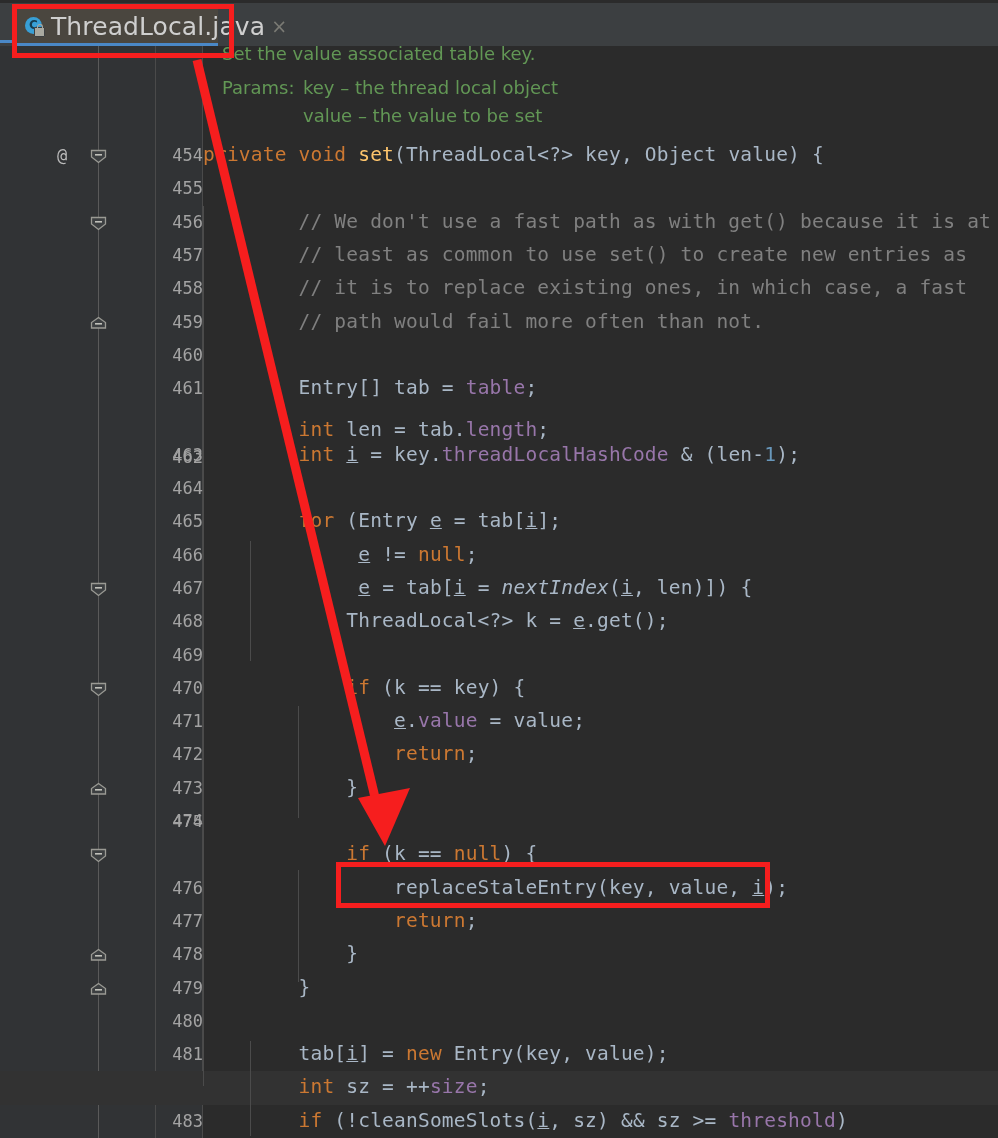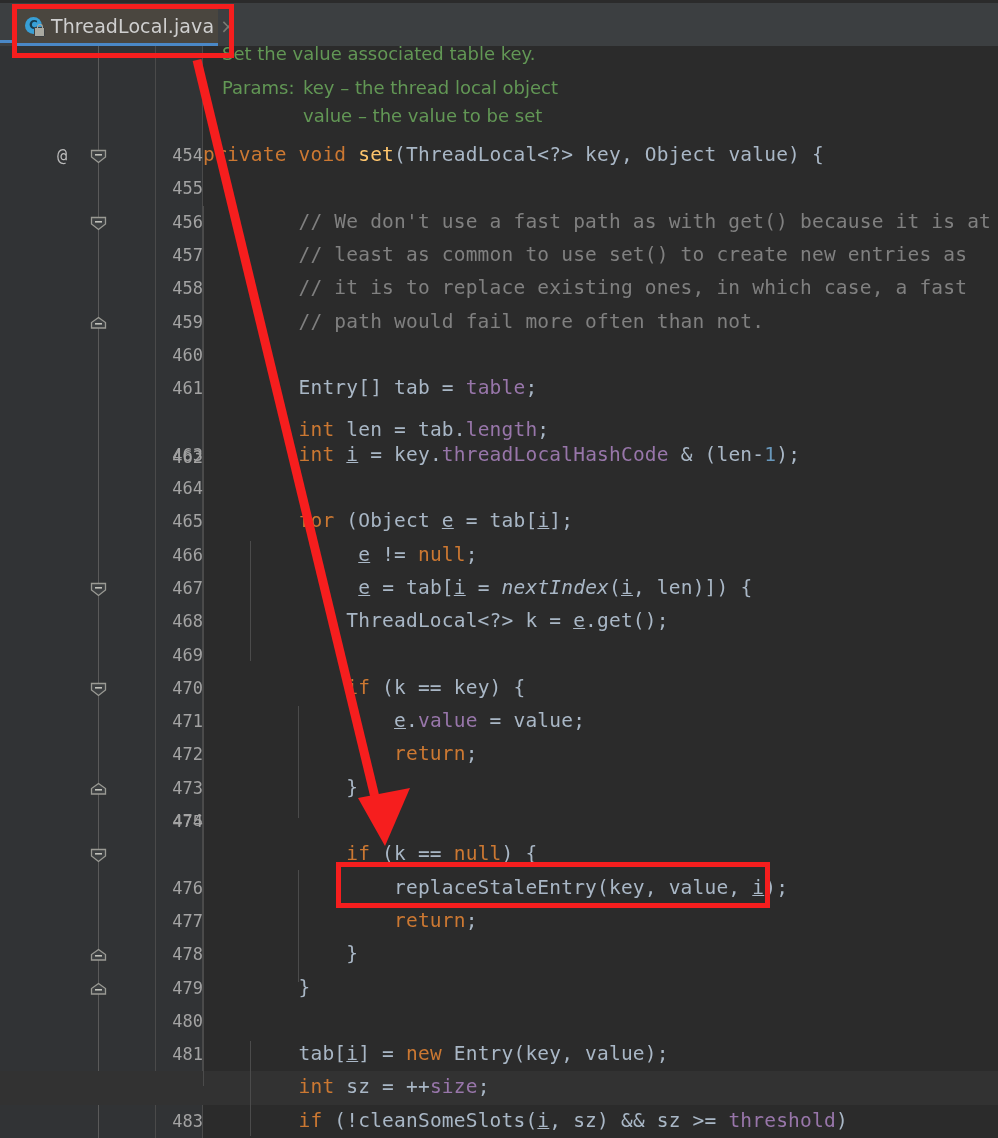--- a/index.html
+++ b/index.html
@@ -42,21 +42,21 @@
   .class-icon .lock{
     position:absolute;right:-1px;bottom:-1px;width:9px;height:8px;
     background:#a9a9a0;border:1px solid #3c3f41;border-radius:1px;
   }
   .class-icon .lock:before{
     content:"";position:absolute;left:2px;top:-4px;width:4px;height:4px;
     border:1.5px solid #a9a9a0;border-bottom:none;border-radius:3px 3px 0 0;
   }
   #tab-label{
     font-family:"DejaVu Sans",sans-serif;
-    font-size:19px;color:#cfcfcf;white-space:nowrap;letter-spacing:0.1px;
+    font-size:25px;color:#cfcfcf;white-space:nowrap;letter-spacing:0.1px;
   }
   #tab-close{
     margin-left:auto;color:#7a7a74;font-family:"DejaVu Sans",sans-serif;font-size:19px;
     line-height:19px;padding-left:6px;
   }
   
   #editor{
     position:absolute;left:0;top:46px;width:998px;height:1092px;
     background:#2b2b2b;overflow:hidden;
   }
@@ -262,21 +262,21 @@
       <div class="ctext" style="top: 291.8px;"></div>
       <div class="line" style="top: 326.1px;"></div>
       <div class="ctext" style="top: 325.1px;"><span class="pl">        Entry[] tab = </span><span class="fld">table</span><span class="pl">;</span></div>
       <div class="line" style="top: 359.4px;"></div>
       <div class="ctext" style="top: 367px;"><span class="pl">        </span><span class="kw">int</span><span class="pl"> len = tab.</span><span class="fld">length</span><span class="pl">;</span></div>
       <div class="line" style="top: 392.7px;"></div>
       <div class="ctext" style="top: 391.7px;"><span class="pl">        </span><span class="kw">int</span><span class="pl"> </span><span class="lv">i</span><span class="pl"> = key.</span><span class="fld">threadLocalHashCode</span><span class="pl"> &amp; (len-</span><span class="num">1</span><span class="pl">);</span></div>
       <div class="line" style="top: 426px;"></div>
       <div class="ctext" style="top: 425px;"></div>
       <div class="line" style="top: 459.3px;"></div>
-      <div class="ctext" style="top: 458.3px;"><span class="pl">        </span><span class="kw">for</span><span class="pl"> (Object </span><span class="lv">e</span><span class="pl"> = tab[</span><span class="lv">i</span><span class="pl">];</span></div>
+      <div class="ctext" style="top: 458.3px;"><span class="pl">        </span><span class="kw">for</span><span class="pl"> (Entry </span><span class="lv">e</span><span class="pl"> = tab[</span><span class="lv">i</span><span class="pl">];</span></div>
       <div class="line" style="top: 492.6px;"></div>
       <div class="ctext" style="top: 491.6px;"><span class="pl">             </span><span class="lv">e</span><span class="pl"> != </span><span class="kw">null</span><span class="pl">;</span></div>
       <div class="line" style="top: 525.9px;"></div>
       <div class="ctext" style="top: 524.9px;"><span class="pl">             </span><span class="lv">e</span><span class="pl"> = tab[</span><span class="lv">i</span><span class="pl"> = </span><span class="stat">nextIndex</span><span class="pl">(</span><span class="lv">i</span><span class="pl">, len)]) {</span></div>
       <div class="line" style="top: 559.2px;"></div>
       <div class="ctext" style="top: 558.2px;"><span class="pl">            ThreadLocal&lt;?&gt; k = </span><span class="lv">e</span><span class="pl">.get();</span></div>
       <div class="line" style="top: 592.5px;"></div>
       <div class="ctext" style="top: 591.5px;"></div>
       <div class="line" style="top: 625.8px;"></div>
       <div class="ctext" style="top: 624.8px;"><span class="pl">            </span><span class="kw">if</span><span class="pl"> (k == key) {</span></div>

